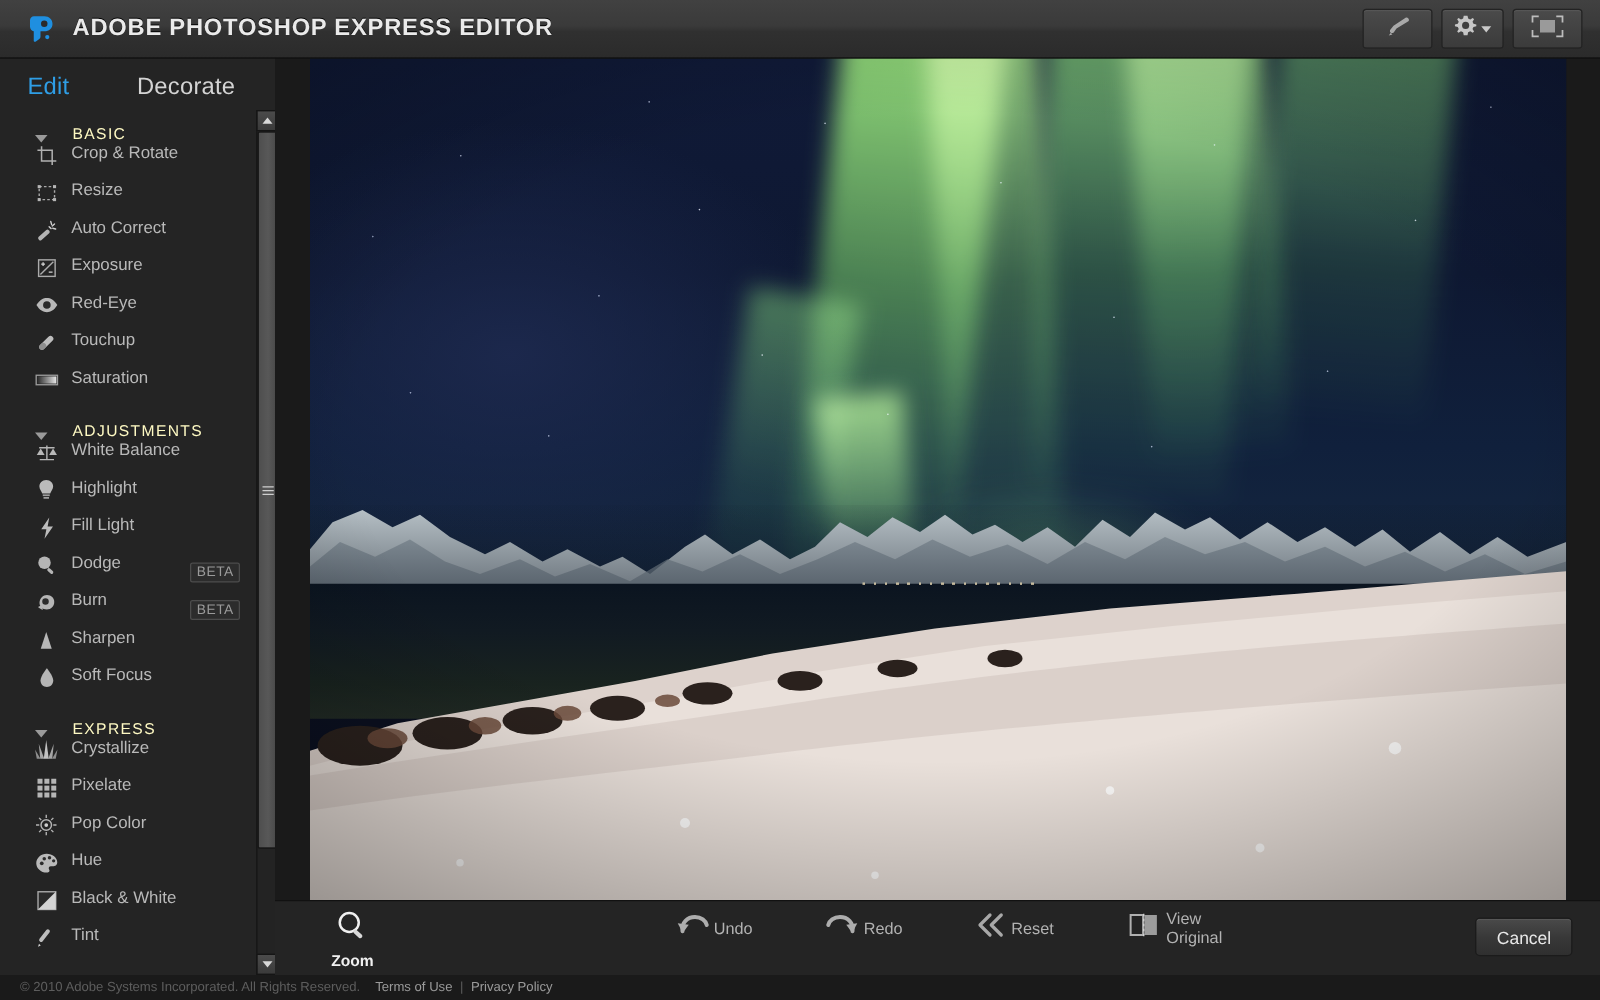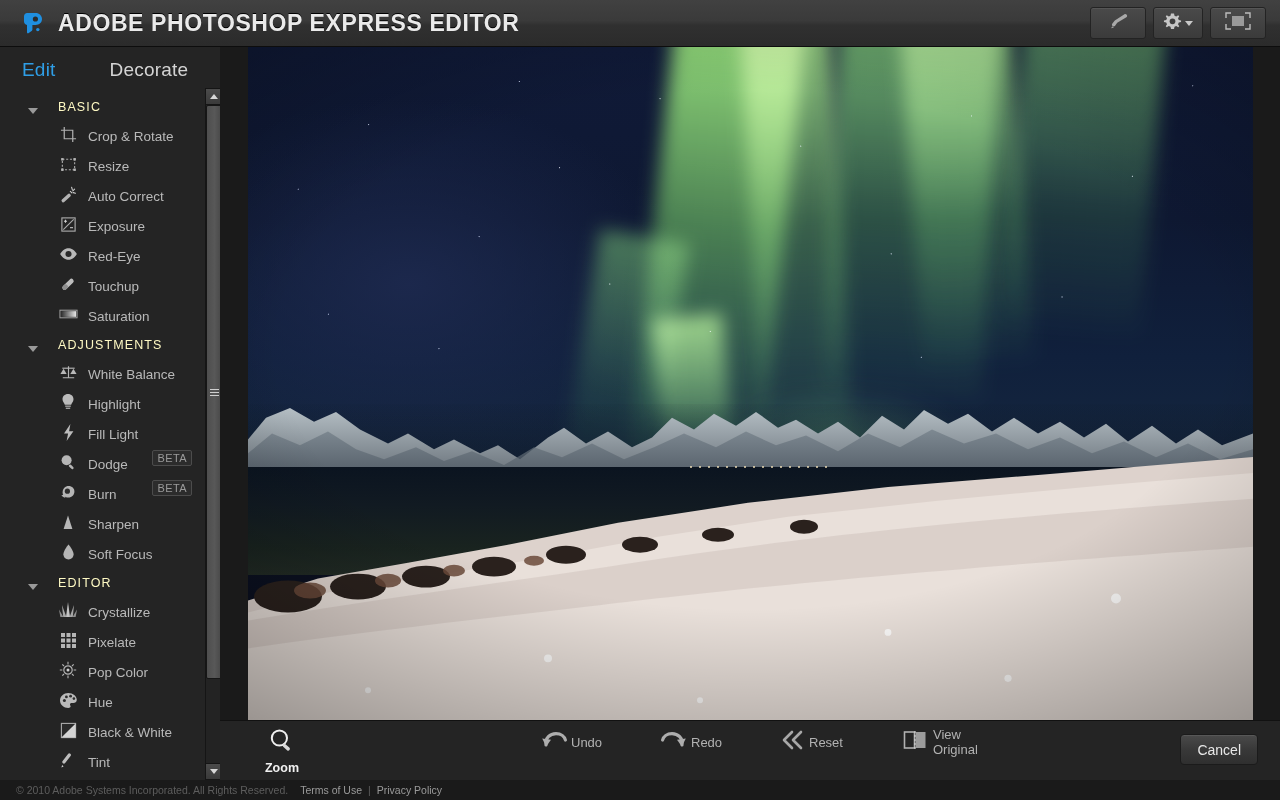--- a/index.html
+++ b/index.html
@@ -17,21 +17,21 @@
   #header {
     position: absolute; left: 0; top: 0; width: 1280px; height: 47px;
     background: linear-gradient(to bottom, #414141 0%, #3a3a3a 45%, #303030 55%, #2b2b2b 100%);
     border-bottom: 1px solid #0d0d0d;
     display: flex; align-items: center;
   }
   #logo-wrap { margin-left: 18px; width: 30px; height: 30px; display:flex; align-items:center; justify-content:center; }
   #app-title {
     margin-left: 10px;
     color: #eaeaea;
-    font-size: 23px;
+    font-size: 19px;
     font-weight: bold;
     letter-spacing: 0.6px;
     text-shadow: 0 -1px 0 #000;
   }
   #header-tools {
     position: absolute; right: 14px; top: 7px;
     display: flex; align-items: center; gap: 7px;
   }
   .htbtn {
     height: 32px;
@@ -64,22 +64,22 @@
     overflow: hidden;
   }
   .group-head {
     display: flex; align-items: flex-end; gap: 20px;
     height: 22px; padding-left: 28px;
     color: #fef9c3; font-size: 12.5px; letter-spacing: 1.1px;
   }
   .tri { width:0;height:0;border-left:5px solid transparent;border-right:5px solid transparent;border-top:6px solid #9a9a9a; }
   .item {
     position: relative;
-    height: 30px; display: flex; align-items: flex-end;
-    padding-left: 57px;
+    height: 30px; display: flex; align-items: flex-start;
+    padding-left: 26px;
   }
   .item .ico { width: 22px; height: 20px; display:flex; align-items:center; justify-content:center; flex: none; }
   .item .lbl { margin-left: 9px; color: #b9b9b9; font-size: 13.5px; }
   .beta {
     position: absolute; right: 11px; top: 8px;
     font-size: 11px; letter-spacing: .4px; color: #9a9a9a;
     border: 1px solid #4c4c4c; border-radius: 2px;
     padding: 1px 4px 1px 4px; background: #2c2c2c;
   }
   .gap { height: 6px; }
@@ -393,21 +393,21 @@
               <path d="M6.5 1.5 C6.5 1.5 11.6 7.6 11.6 11.3 C11.6 14.3 9.3 16.5 6.5 16.5 C3.7 16.5 1.4 14.3 1.4 11.3 C1.4 7.6 6.5 1.5 6.5 1.5 Z" fill="#b5b5b5"></path>
             </svg>
         </span>
         <span class="lbl">Soft Focus</span>
       </div>
 
       <div class="gap"></div>
 
       <div class="group-head">
         <span class="tri"></span>
-        <span>EDITOR</span>
+        <span>EXPRESS</span>
       </div>
 
       <div class="item">
         <span class="ico">
           <svg width="20" height="18" viewBox="0 0 20 18">
               <path d="M10 1 L12 16 H8 Z" fill="#c2c2c2"></path>
               <path d="M4 4 L8.4 16 H5.2 Z" fill="#a6a6a6"></path>
               <path d="M16 4 L11.6 16 H14.8 Z" fill="#a6a6a6"></path>
               <path d="M1 8.5 L5.4 16 H2.4 Z" fill="#8e8e8e"></path>
               <path d="M19 8.5 L14.6 16 H17.6 Z" fill="#8e8e8e"></path>

